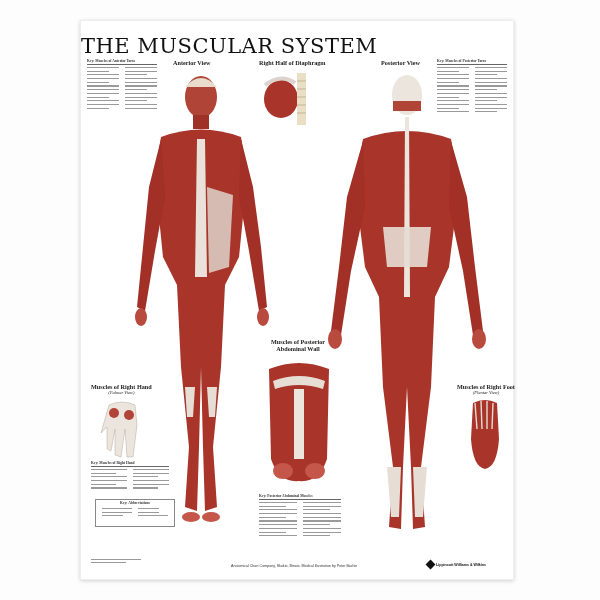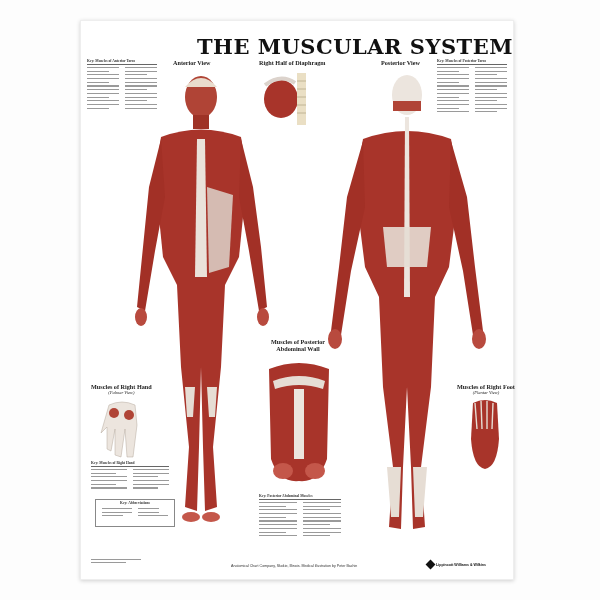--- a/index.html
+++ b/index.html
@@ -1,18 +1,18 @@
 <!DOCTYPE html>
 <html><head>
 <meta charset="utf-8">
 <style>
   html,body{margin:0;padding:0;}
   body{width:600px;height:600px;background:#fdfdfd;position:relative;overflow:hidden;font-family:"DejaVu Serif",serif;}
   .poster{position:absolute;left:80px;top:20px;width:432px;height:558px;background:#ffffff;box-shadow:0 1px 4px rgba(0,0,0,0.18);border:1px solid #eeeeee;}
-  .title{position:absolute;left:0;right:0;top:13px;text-align:right;font-family:"DejaVu Serif",serif;font-weight:bold;font-size:21px;letter-spacing:0.5px;color:#111;}
+  .title{position:absolute;left:0;right:0;top:13px;text-align:left;font-family:"DejaVu Serif",serif;font-weight:normal;font-size:21px;letter-spacing:0.5px;color:#111;}
   .heading{position:absolute;font-family:"Liberation Serif",serif;font-weight:bold;font-size:6.2px;color:#222;text-align:center;white-space:nowrap;}
   .subheading{font-weight:normal;font-style:italic;font-size:4.5px;display:block;}
   .keybox{position:absolute;}
   .keytitle{font-family:"Liberation Serif",serif;font-size:3.6px;font-weight:bold;color:#333;border-bottom:0.5px solid #666;padding-bottom:1px;margin-bottom:2px;white-space:nowrap;}
   .lines{display:grid;grid-template-columns:1fr 1fr;column-gap:6px;row-gap:2.6px;}
   .ln{height:1.1px;background:#9a9a9a;}
   .ln.s{width:70%;}
   svg{position:absolute;overflow:visible;}
   .footer{position:absolute;left:150px;top:543px;font-family:"Liberation Sans",sans-serif;font-size:3.6px;color:#333;white-space:nowrap;}
   .pub{position:absolute;left:346px;top:540px;display:flex;align-items:center;gap:2px;font-family:"Liberation Sans",sans-serif;font-size:3.6px;font-weight:bold;color:#111;}

